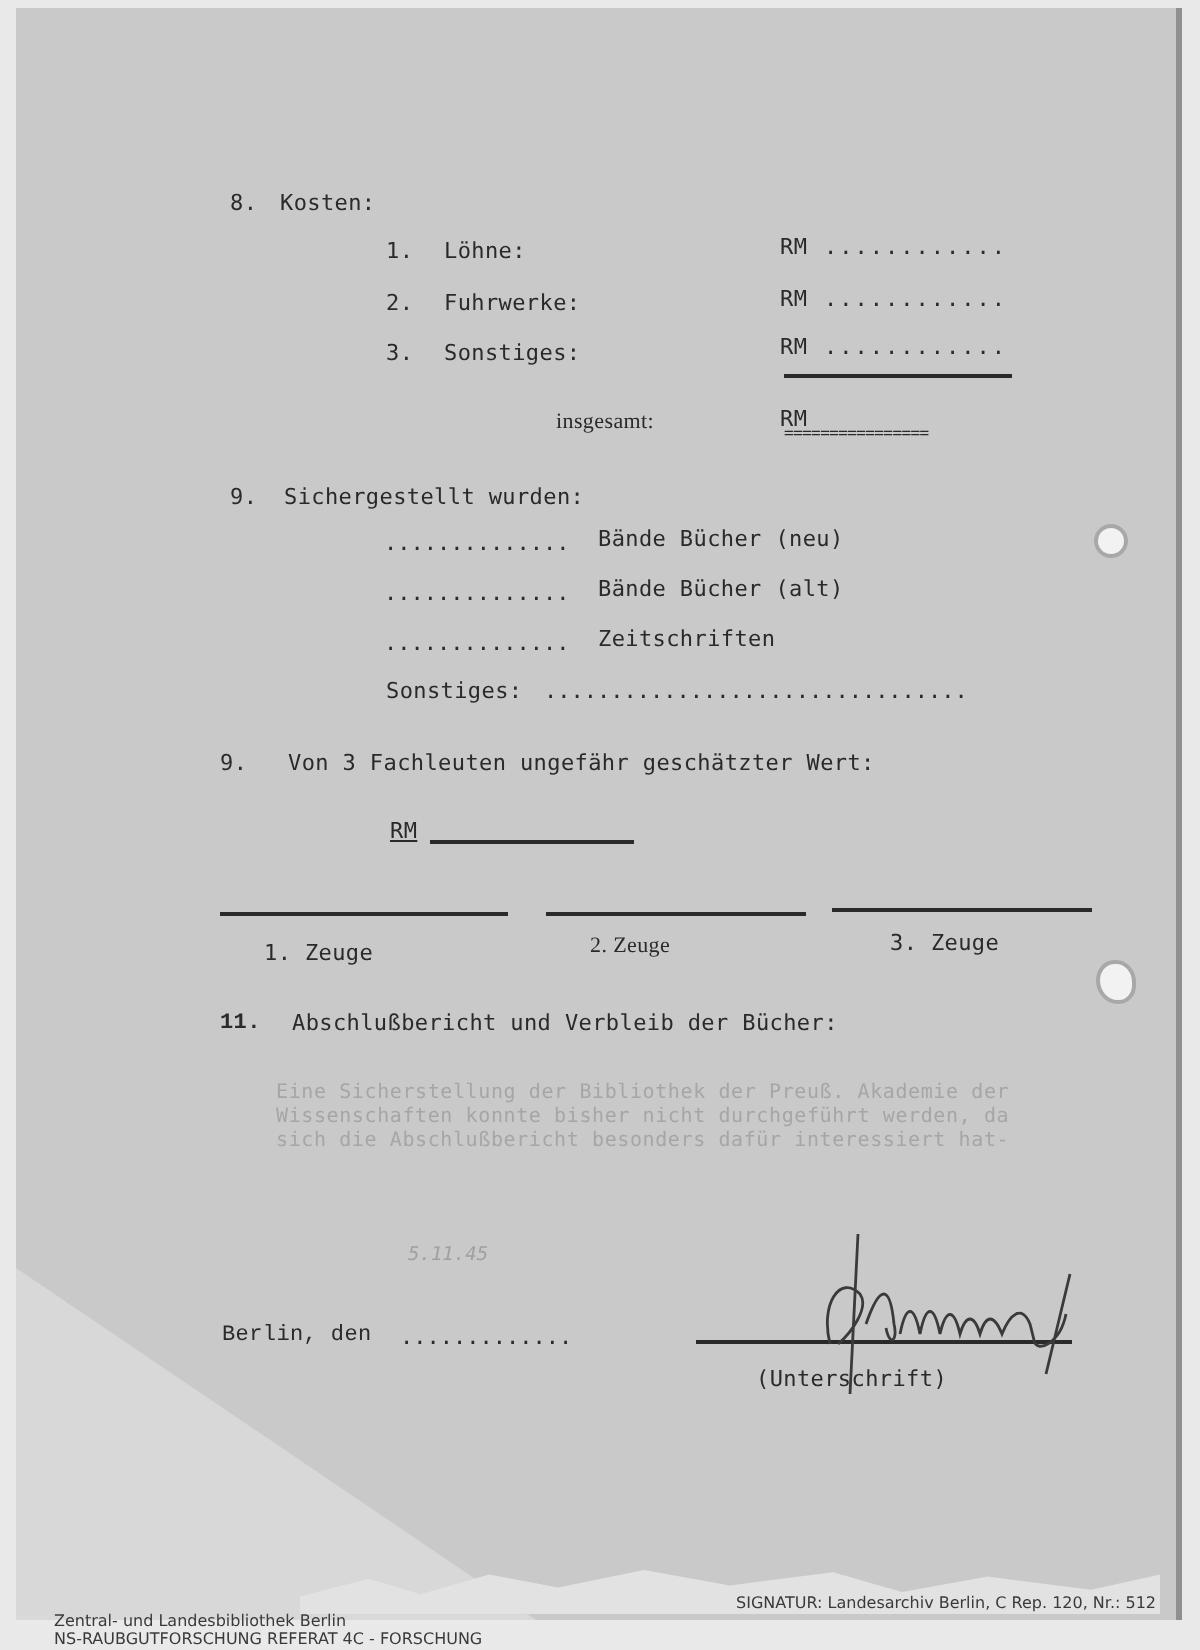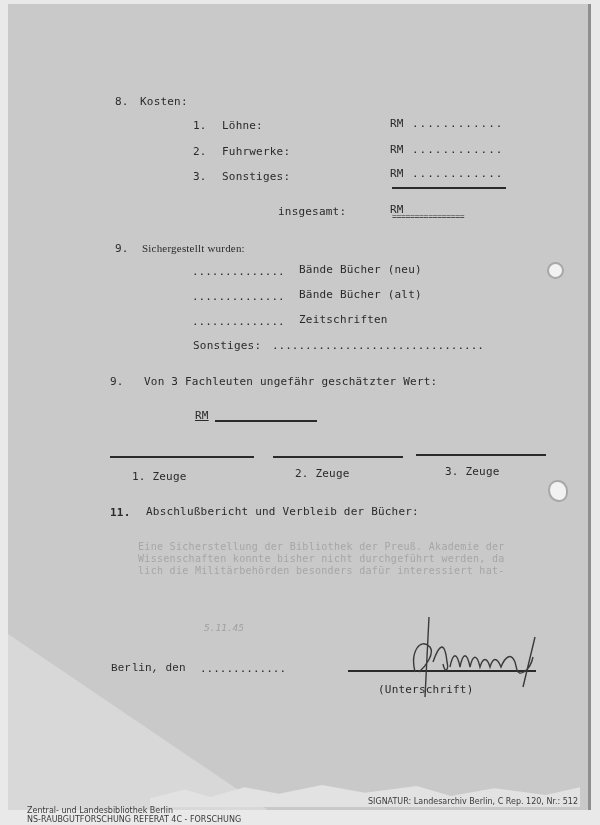--- a/index.html
+++ b/index.html
@@ -64,53 +64,53 @@
 <span class="t" style="left:222px;top:145px;">Fuhrwerke:</span>
 <span class="t" style="left:390px;top:143px;">RM</span>
 <span class="dots" style="left:412px;top:143px;">............</span>
 
 <span class="t" style="left:193px;top:170px;">3.</span>
 <span class="t" style="left:222px;top:170px;">Sonstiges:</span>
 <span class="t" style="left:390px;top:167px;">RM</span>
 <span class="dots" style="left:412px;top:167px;">............</span>
 <div class="line" style="left:392px;top:187px;width:114px;"></div>
 
-<span class="t" style="left:278px;top:205px;">insgesamt:</span>
+<span class="t" style="left:278px;top:205px;font-family:Liberation Serif, serif;">insgesamt:</span>
 <span class="t" style="left:390px;top:203px;">RM</span>
 <span class="t" style="left:392px;top:212px;font-size:8px;letter-spacing:-0.3px;">================</span>
 
 <span class="t" style="left:115px;top:242px;">9.</span>
-<span class="t" style="left:142px;top:242px;font-family:Liberation Serif, serif;">Sichergestellt wurden:</span>
+<span class="t" style="left:142px;top:242px;">Sichergestellt wurden:</span>
 
 <span class="dots" style="left:192px;top:265px;letter-spacing:0px;">..............</span>
 <span class="t" style="left:299px;top:263px;">Bände Bücher (neu)</span>
 <span class="dots" style="left:192px;top:290px;letter-spacing:0px;">..............</span>
 <span class="t" style="left:299px;top:288px;">Bände Bücher (alt)</span>
 <span class="dots" style="left:192px;top:315px;letter-spacing:0px;">..............</span>
 <span class="t" style="left:299px;top:313px;">Zeitschriften</span>
 
 <span class="t" style="left:193px;top:339px;">Sonstiges:</span>
 <span class="dots" style="left:272px;top:339px;letter-spacing:0px;">................................</span>
 
 <span class="t" style="left:110px;top:375px;">9.</span>
 <span class="t" style="left:144px;top:375px;">Von 3 Fachleuten ungefähr geschätzter Wert:</span>
 <span class="t" style="left:195px;top:409px;text-decoration:underline;">RM</span>
 <div class="line" style="left:215px;top:420px;width:102px;"></div>
 
 <div class="line" style="left:110px;top:456px;width:144px;"></div>
 <div class="line" style="left:273px;top:456px;width:130px;"></div>
 <div class="line" style="left:416px;top:454px;width:130px;"></div>
 <span class="t" style="left:132px;top:470px;">1. Zeuge</span>
-<span class="t" style="left:295px;top:467px;">2. Zeuge</span>
+<span class="t" style="left:295px;top:467px;font-family:Liberation Serif, serif;">2. Zeuge</span>
 <span class="t" style="left:445px;top:465px;">3. Zeuge</span>
 
-<span class="t b" style="left:110px;top:506px;">11.</span>
+<span class="t b" style="left:110px;top:506px;font-family:Liberation Mono, monospace;">11.</span>
 <span class="t" style="left:146px;top:505px;text-align:right;">Abschlußbericht und Verbleib der Bücher:</span>
 <div class="faint" style="left:138px;top:529px;">
-<div>Eine Sicherstellung der Bibliothek der Preuß. Akademie der</div><div>Wissenschaften konnte bisher nicht durchgeführt werden, da</div><div>lich die Militärbehörden besonders dafür interessiert hat-</div></div>
+<div>Eine Sicherstellung der Bibliothek der Preuß. Akademie der</div><div>Wissenschaften konnte bisher nicht durchgeführt werden, da</div><div>sich die Abschlußbericht besonders dafür interessiert hat-</div></div>
 
 <span class="stamp" style="left:204px;top:622px;font-style:italic;">5.11.45</span>
 <span class="t" style="left:111px;top:662px;font-family:Liberation Mono, monospace;">Berlin, den</span>
 <span class="dots" style="left:200px;top:662px;letter-spacing:0px;">.............</span>
 
 <div class="line" style="left:348px;top:670px;width:188px;"></div>
 <svg class="sig" width="150" height="100" style="left:405px;top:612px;" viewBox="0 0 150 100">
   <path d="M20 85 L24 5 M10 60 C5 40,15 25,25 35 C30 42,20 55,14 60 M28 50 C35 30,40 30,42 50 C44 58,40 62,38 52 M45 55 C48 40,52 40,55 55 C58 40,62 40,65 55 C68 42,72 42,75 55 C78 45,82 45,85 55 C88 45,92 45,96 55 C100 45,106 40,110 50 L112 58 C113 65,125 60,128 45 M118 75 L130 25" stroke="#3a3a3a" stroke-width="1.4" fill="none"></path>
 </svg>
 <span class="t" style="left:378px;top:683px;">(Unterschrift)</span>

